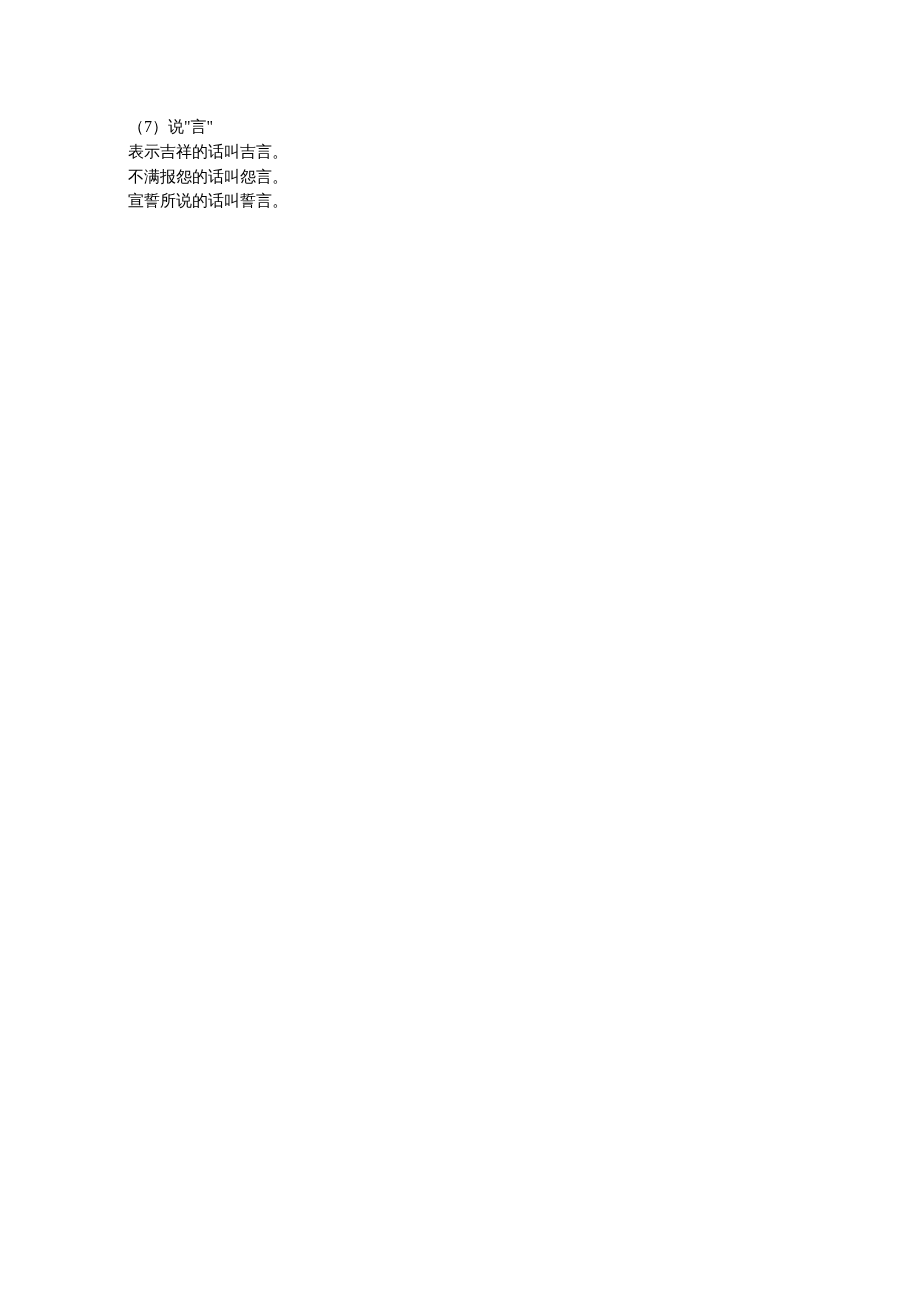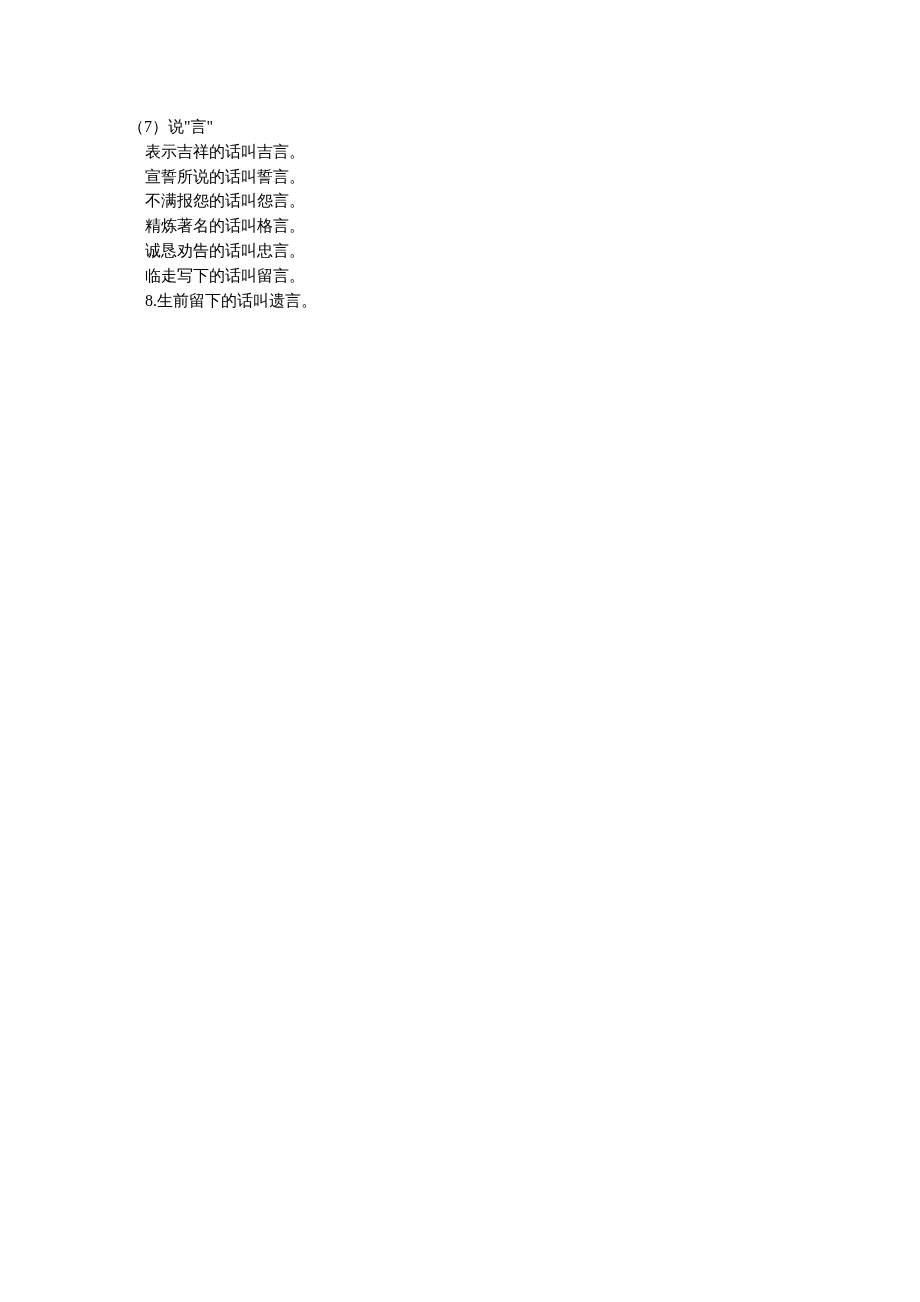--- a/index.html
+++ b/index.html
@@ -20,22 +20,21 @@
     }
     .content {
       display: flex;
       flex-direction: column;
     }
     .heading {
       margin-bottom: 0;
     }
     .columns {
       display: flex;
-      flex-direction: column;
-      margin-left: 17px;
+      flex-direction: row;
     }
     .left-col {
       width: 335px;
       display: flex;
       flex-direction: column;
     }
     .right-col {
       display: flex;
       flex-direction: column;
     }
@@ -44,23 +43,17 @@
     }
   </style>
 </head>
 <body>
 
 <div class="content">
   <div class="heading line">（7）说"言"</div>
   <div class="columns">
     <div class="left-col">
       <div class="line">表示吉祥的话叫吉言。</div>
+      <div class="line">不满报怨的话叫怨言。</div>
       <div class="line">宣誓所说的话叫誓言。</div>
-      <div class="line">不满报怨的话叫怨言。</div>
-    </div>
-    <div class="right-col">
-      <div class="line">精炼著名的话叫格言。</div>
-      <div class="line">诚恳劝告的话叫忠言。</div>
-      <div class="line">临走写下的话叫留言。</div>
-      <div class="line">8.生前留下的话叫遗言。</div>
     </div>
   </div>
 </div>
 
 </body></html>

